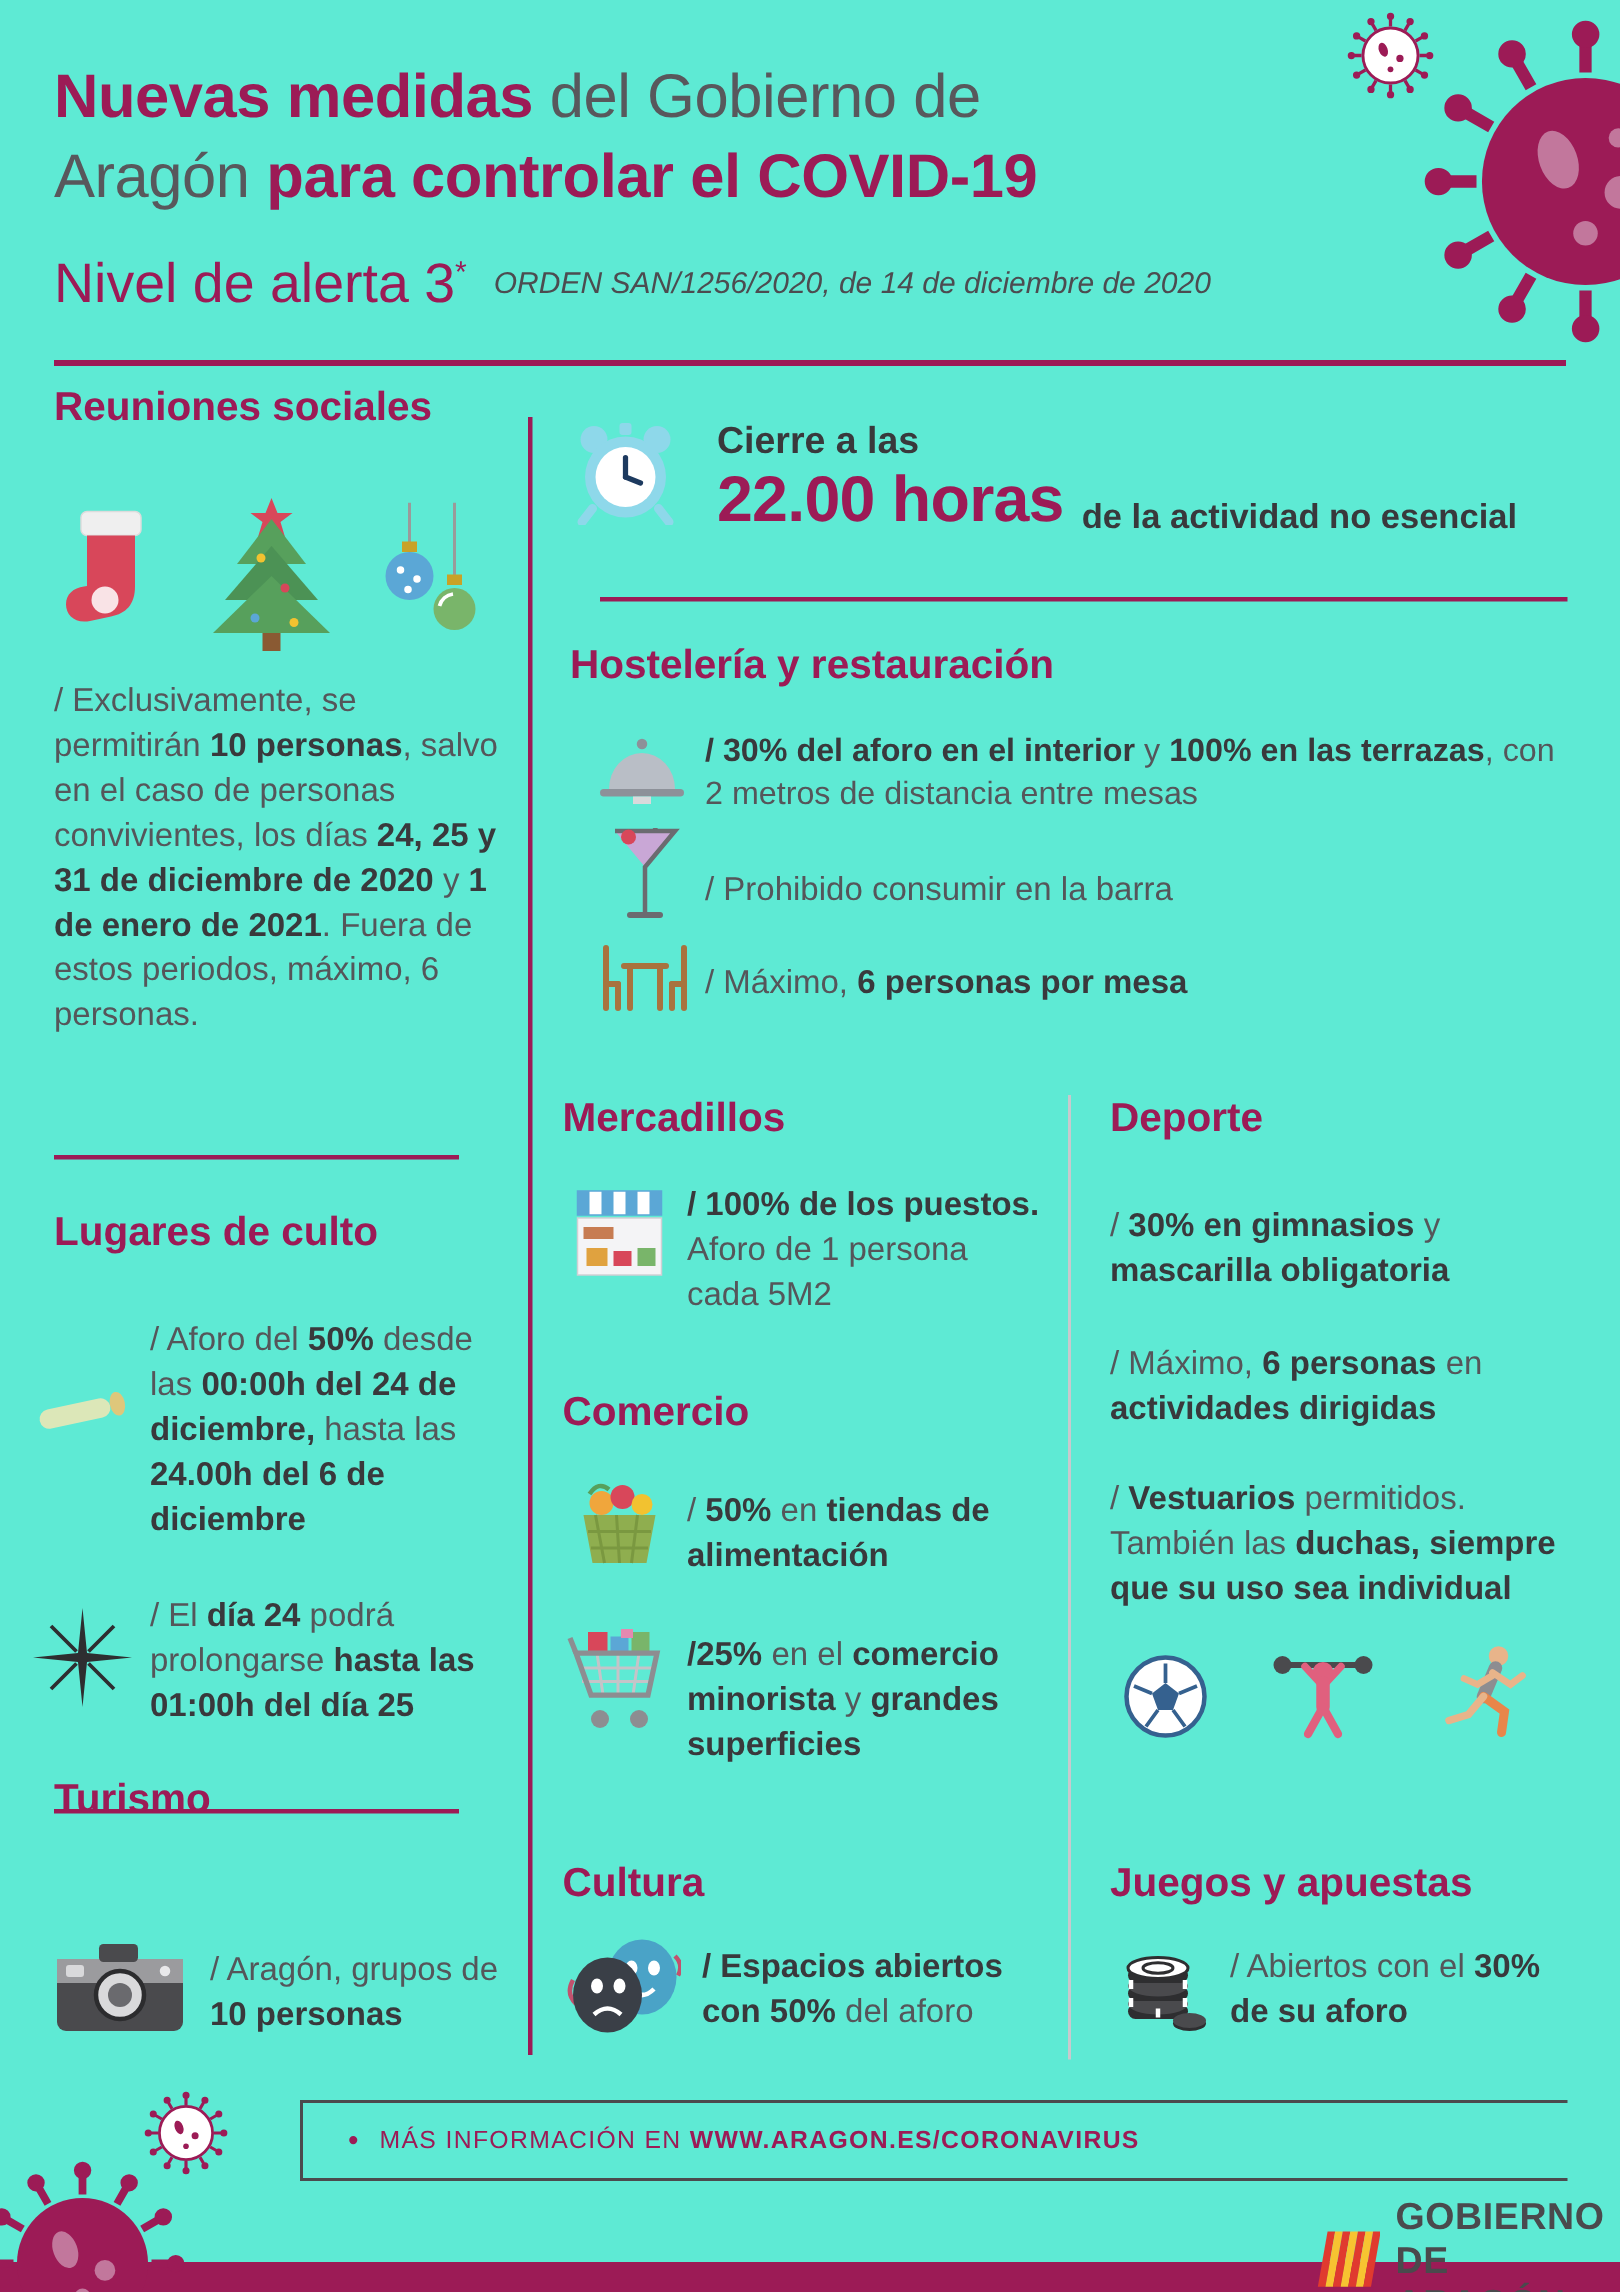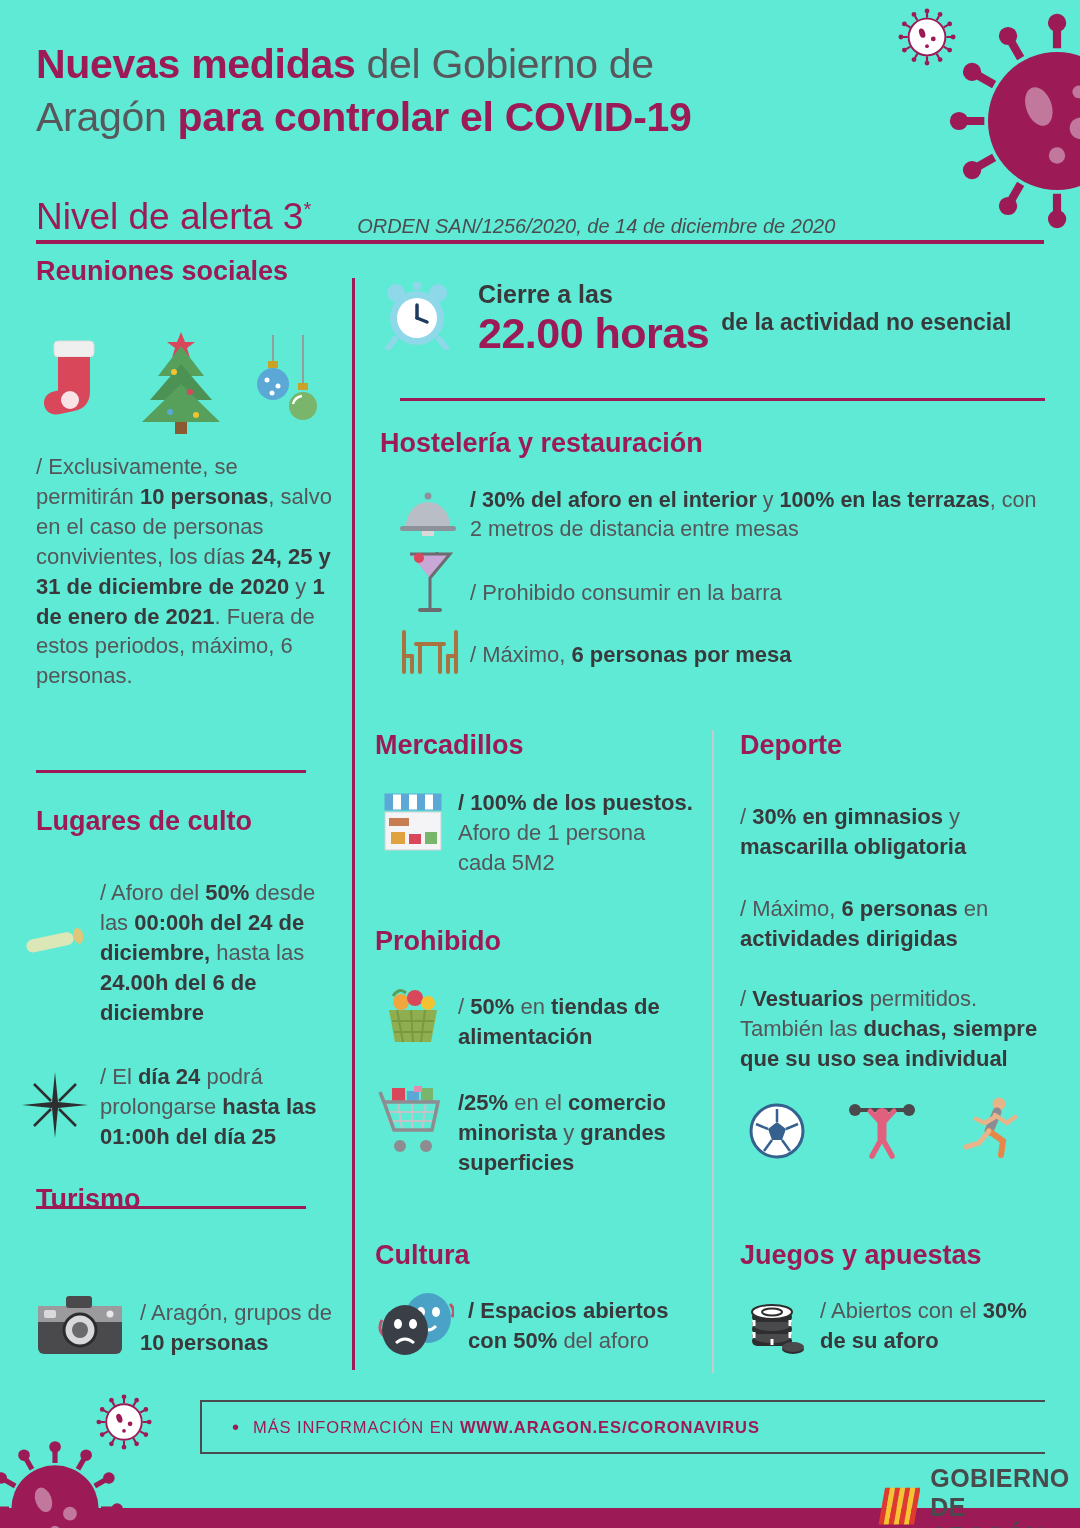--- a/index.html
+++ b/index.html
@@ -8,34 +8,34 @@
     position:relative; width:1080px; height:1528px; background:#5eead4;
     font-family:"Liberation Sans","DejaVu Sans",sans-serif; overflow:hidden;
     --acc:#9c1b56; color:#55565a;
   }
   .abs { position:absolute; }
 
   
   .t1 { font-size:41px; line-height:1.29; letter-spacing:-0.3px; }
   .t1 .acc { color:var(--acc); font-weight:700; }
   .t1 .plain { color:#58585c; font-weight:400; }
-  .alert-row { display:flex; align-items:flex-end; gap:46px;margin-top:28px; }
+  .alert-row { display:flex; align-items:center; gap:18px; }
   .alert { font-size:37px; color:var(--acc); font-weight:400; }
   .alert sup { font-size:20px; }
   .order { font-style:italic; font-size:20px; color:#4c4c50; }
 
   .rule { background:var(--acc); }
   .gray-rule { background:#c9c9cd; }
   .sec-title { font-size:27px; font-weight:700; color:var(--acc); white-space:nowrap; }
 
   .txt { font-size:22px; line-height:1.36; color:#55565a; }
   .txt .b { font-weight:700; color:#39393c; }
 
   .closure-line1 { font-size:25px; font-weight:700; color:#39393c; }
-  .closure-row { display:flex; align-items:flex-start; }
+  .closure-row { display:flex; align-items:flex-end; }
   .closure-time { font-size:43px; font-weight:700; color:var(--acc); letter-spacing:-0.5px; }
   .closure-rest { font-size:23px; font-weight:700; color:#39393c; margin-left:12px; }
 
   .icon-row { display:flex; align-items:flex-end; gap:22px; }
   .sports-row { display:flex; align-items:flex-end; gap:40px; }
 
   
   .vspikes { stroke:var(--acc); stroke-width:4.5; fill:none; }
   .vdots   { stroke:var(--acc); stroke-width:10; stroke-linecap:round; fill:none; }
   .vbody-filled { fill:var(--acc); }
@@ -227,21 +227,21 @@
       <rect x="18" y="2" width="8" height="16" fill="#5ba7d6"></rect>
     <rect x="34" y="2" width="8" height="16" fill="#5ba7d6"></rect>
       <rect x="50" y="2" width="8" height="16" fill="#5ba7d6"></rect>
     <rect x="6" y="26" width="20" height="8" fill="#c77c52"></rect>
     <rect x="8" y="40" width="14" height="12" fill="#e0a23f"></rect>
       <rect x="26" y="42" width="12" height="10" fill="#d8475a"></rect>
       <rect x="42" y="40" width="12" height="12" fill="#79b56a"></rect>
   </svg>
   <div class="abs txt" style="left:458px; top:788px; width:235px;"><span class="b">/ 100% de los puestos.</span><span> Aforo de 1 persona cada 5M2</span></div>
 
-  <div class="abs sec-title" style="left:375px; top:926px;">Prohibido</div>
+  <div class="abs sec-title" style="left:375px; top:926px;">Comercio</div>
   <svg class="abs" style="left:383px; top:986px;" width="60" height="58" viewBox="0 0 60 58">
     <path d="M10 10 q6 -9 13 -3" stroke="#57a05c" fill="none" stroke-width="3"></path>
     <circle cx="18" cy="16" r="8" fill="#f0a63c"></circle>
       <circle cx="32" cy="12" r="8" fill="#d8475a"></circle>
       <circle cx="45" cy="17" r="7" fill="#f2c230"></circle>
     <path d="M6 24 H54 L48 56 H12 Z" fill="#8fae4f"></path>
     <path d="M14 24 L20 56 M28 24 L30 56 M42 24 L38 56 M9 35 H51 M11 46 H49" stroke="#7a9840" stroke-width="2" fill="none"></path>
   </svg>
   <div class="abs txt" style="left:458px; top:992px; width:245px;"><span>/ </span><span class="b">50%</span><span> en </span><span class="b">tiendas de alimentación</span></div>
 

